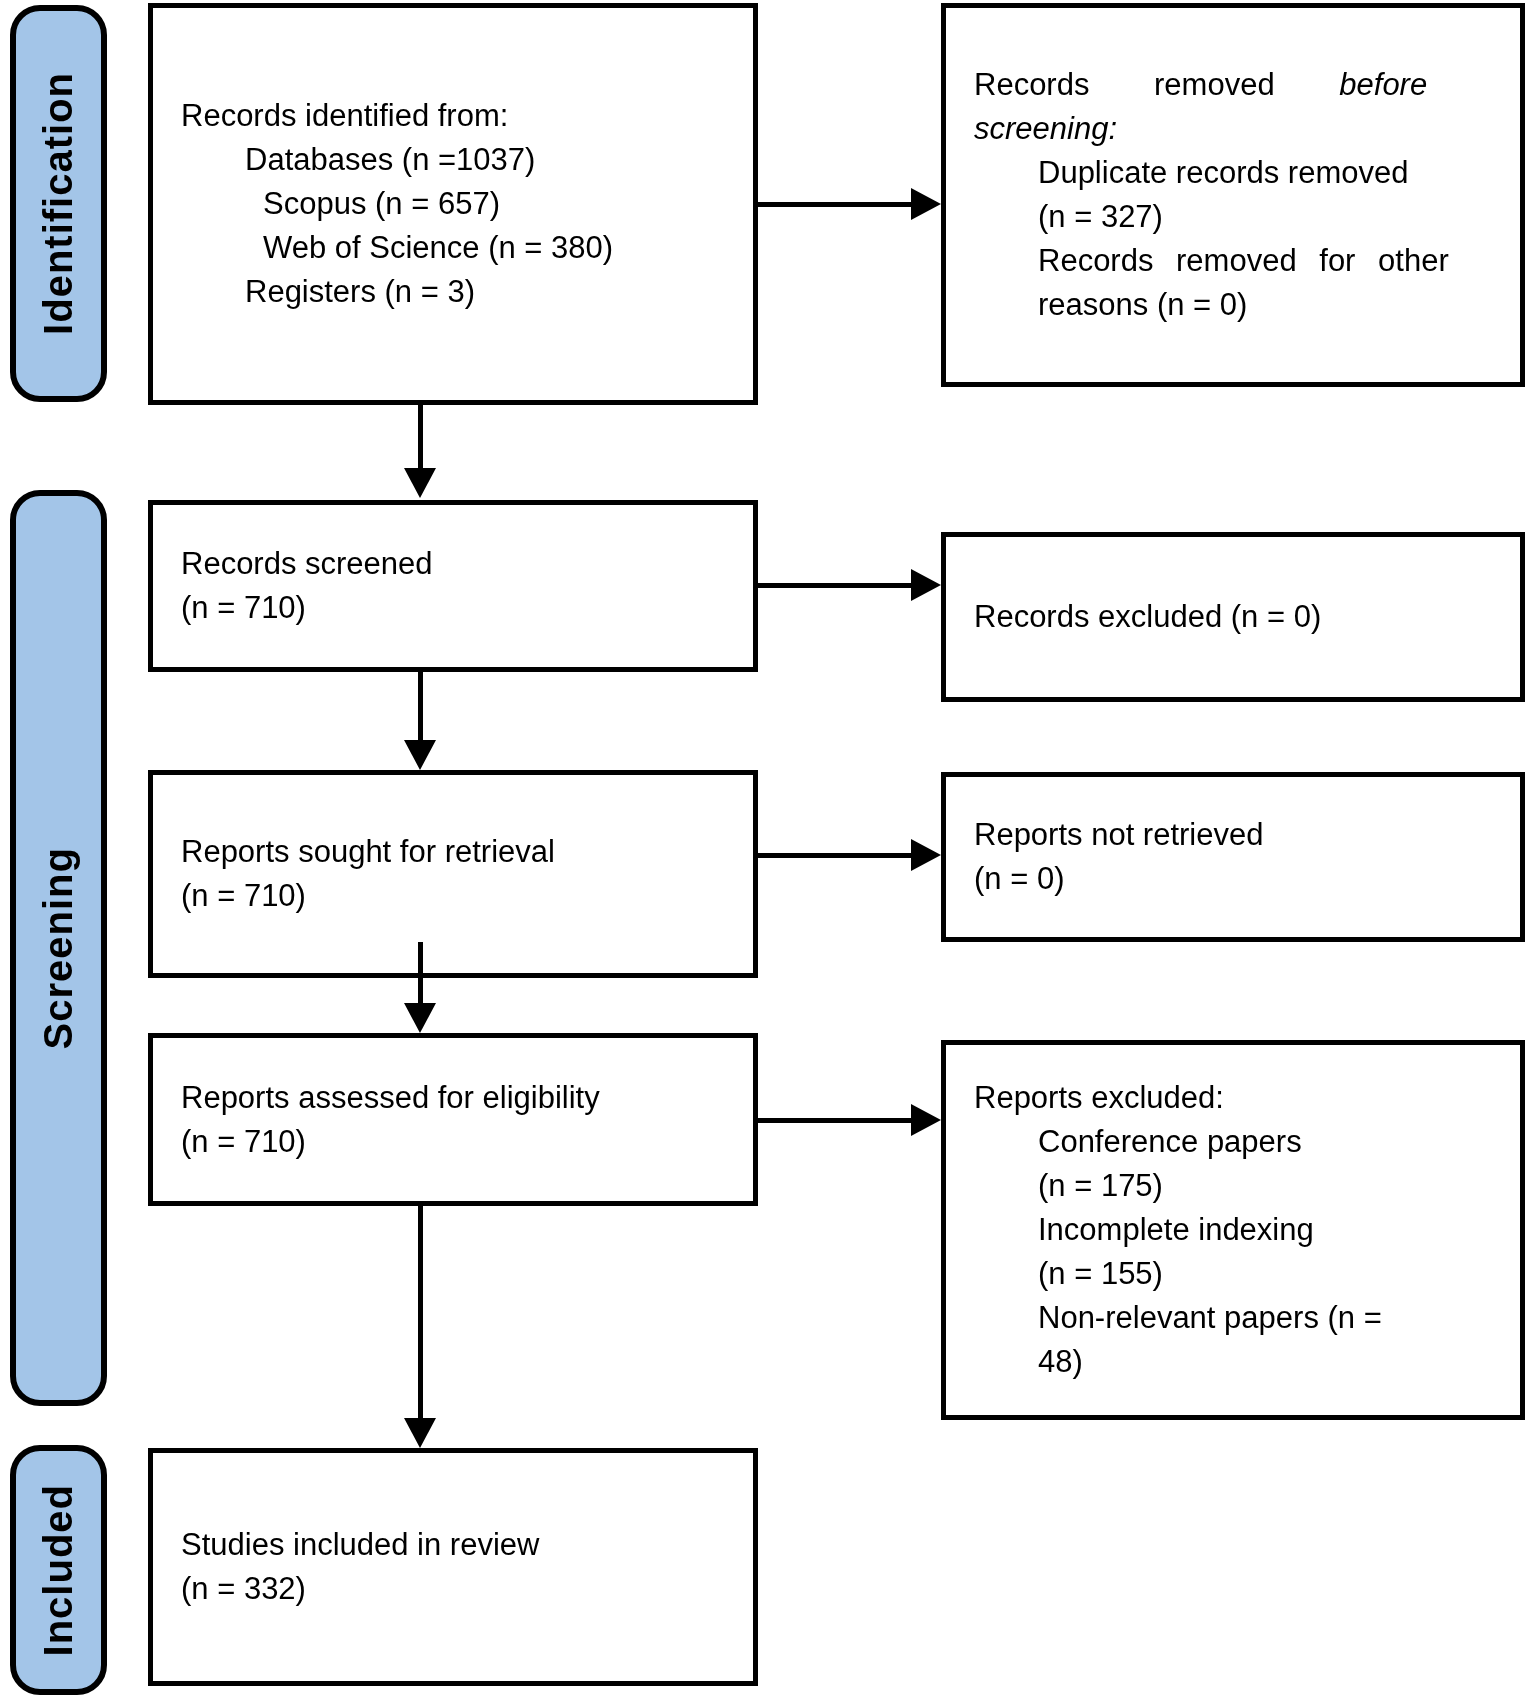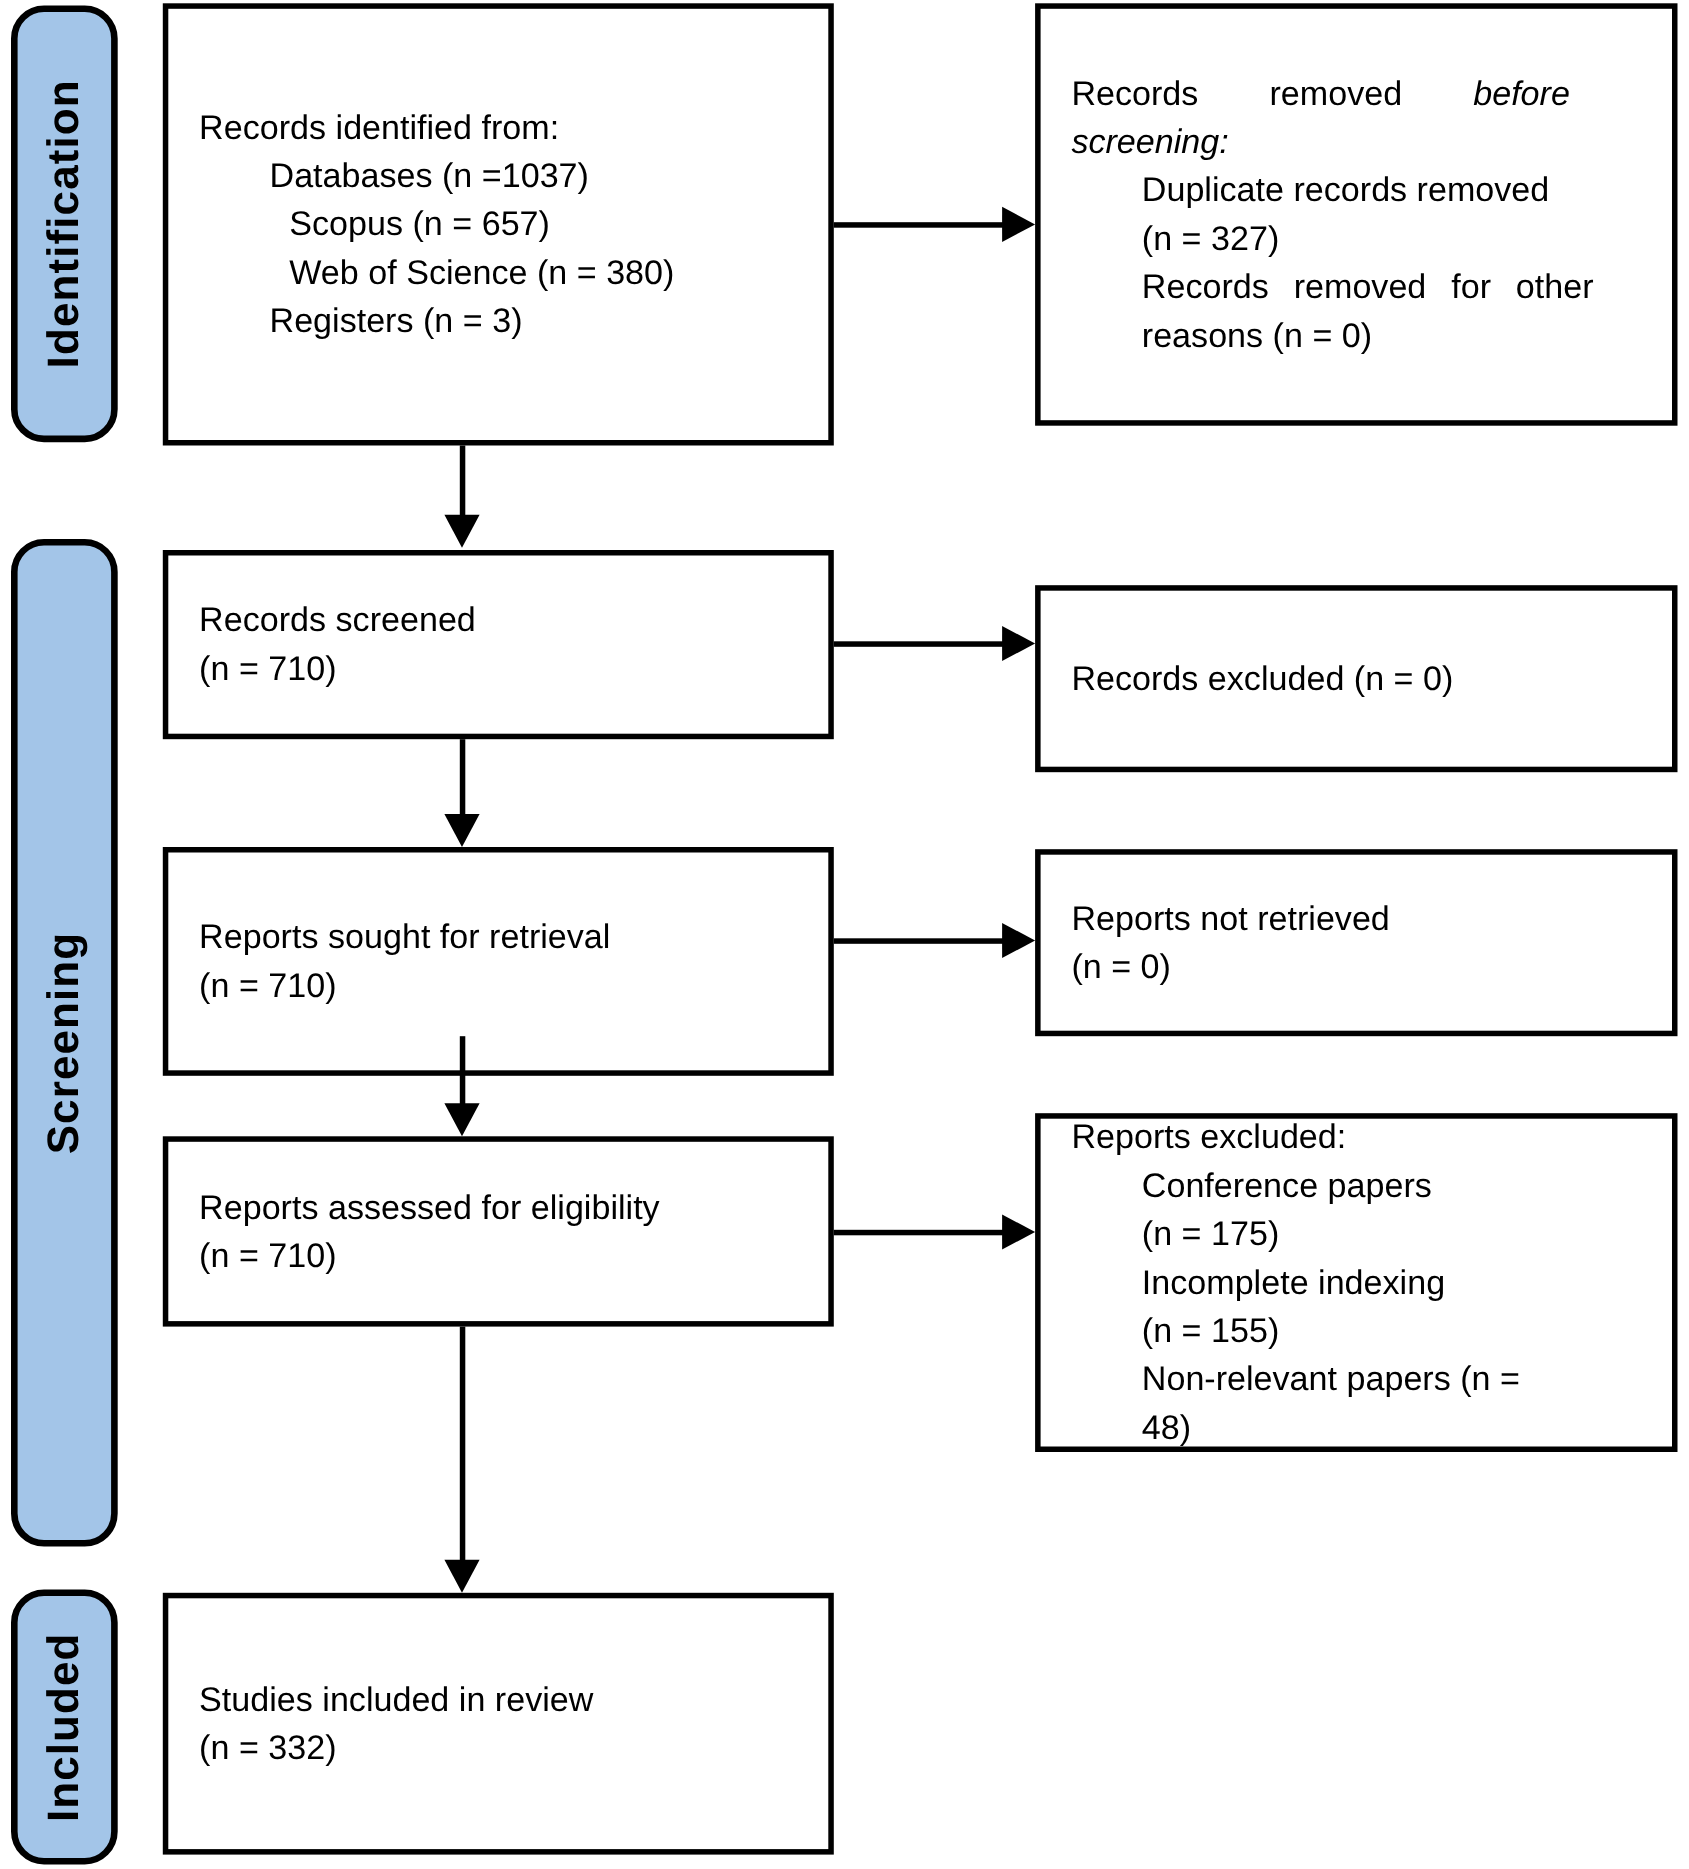--- a/index.html
+++ b/index.html
@@ -115,21 +115,21 @@
 
   <div class="box rbox" style="top:532px;height:170px;">
     <div class="line">Records excluded (n = 0)</div>
   </div>
 
   <div class="box rbox" style="top:772px;height:170px;">
     <div class="line">Reports not retrieved</div>
     <div class="line">(n = 0)</div>
   </div>
 
-  <div class="box rbox" style="top:1012px;height:308px;">
+  <div class="box rbox" style="top:1040px;height:380px;">
     <div class="line">Reports excluded:</div>
     <div class="line ind1">Conference papers</div>
     <div class="line ind1">(n = 175)</div>
     <div class="line ind1">Incomplete indexing</div>
     <div class="line ind1">(n = 155)</div>
     <div class="line ind1">Non-relevant papers (n =</div>
     <div class="line ind1">48)</div>
   </div>
 
   <div>

